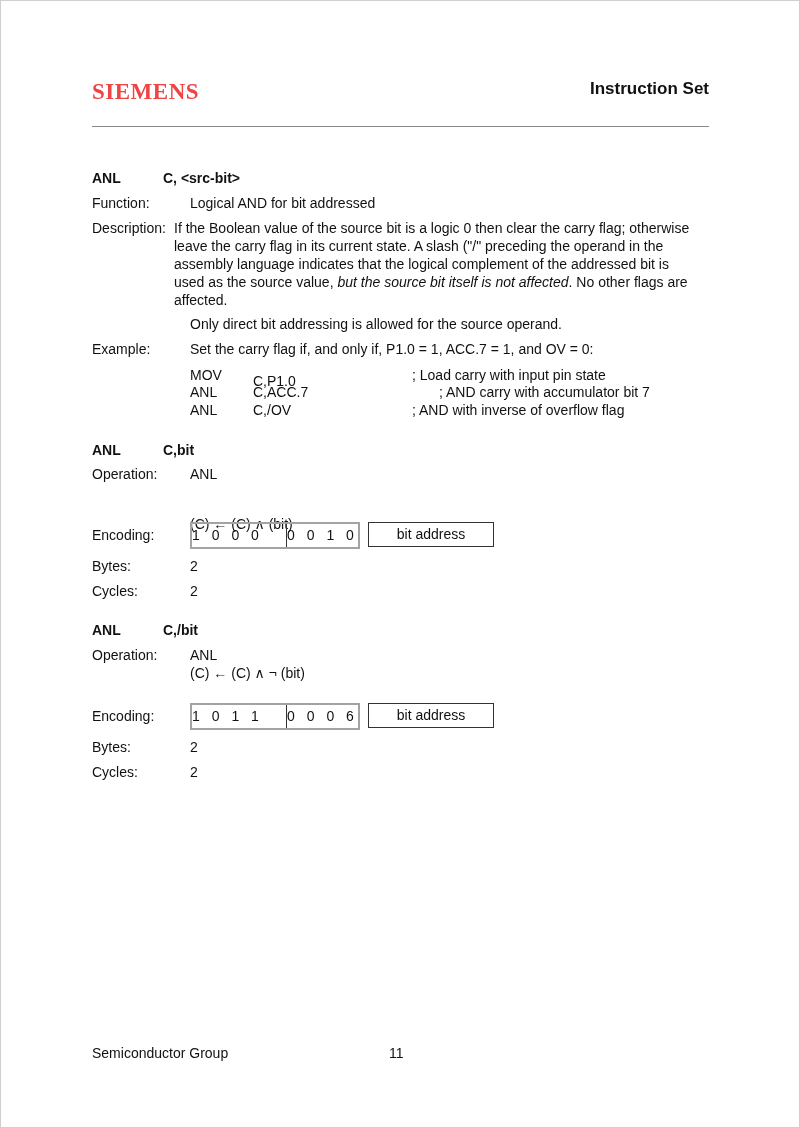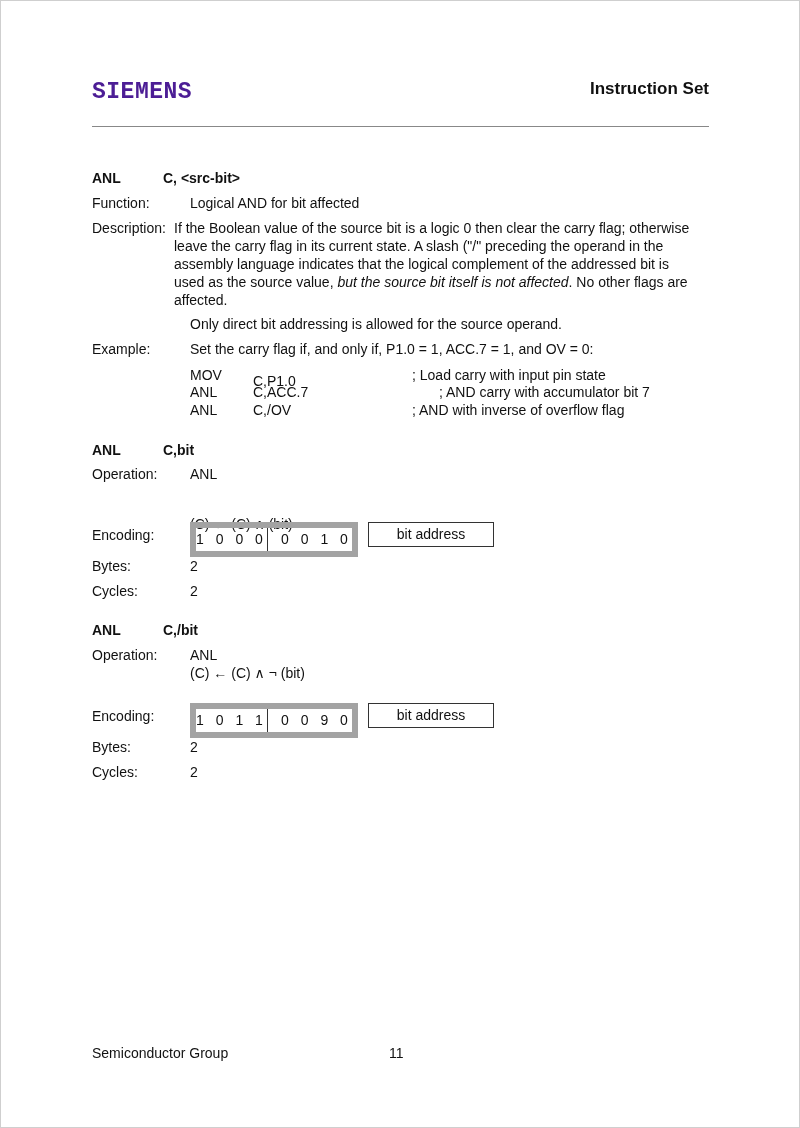--- a/index.html
+++ b/index.html
@@ -1,47 +1,47 @@
 <!DOCTYPE html>
 <html><head>
 <meta charset="utf-8">
 <style>
   html, body { margin:0; padding:0; background:#fff; }
   body { width:800px; height:1128px; position:relative; font-family:"Liberation Sans", sans-serif; color:#111; font-size:14px; overflow:hidden; }
   .page-border { position:absolute; left:0; top:0; width:798px; height:1126px; border:1px solid #cfcfcf; }
-  .logo { position:absolute; left:92px; top:79px; font-family:Liberation Mono, monospace; font-weight:bold; font-size:23px; letter-spacing:0.5px; color:#4c1d95; }
+  .logo { position:absolute; left:92px; top:79px; font-family:Liberation Serif, serif; font-weight:bold; font-size:23px; letter-spacing:0.5px; color:#ef4444; }
   .header-title { position:absolute; right:91px; top:79px; font-weight:bold; font-size:17px; }
   .rule { position:absolute; left:92px; top:126px; width:617px; height:0; border-top:1px solid #888; }
   .abs { position:absolute; }
   .bold { font-weight:bold; }
   .label { position:absolute; left:92px; }
   .val { position:absolute; left:190px; }
   .desc { position:absolute; left:174px; top:219px; width:525px; line-height:18px; }
   .mono-col { position:absolute; }
-  .enc-box { position:absolute; height:23px; border:6px solid #a3a3a3; display:flex; }
+  .enc-box { position:absolute; height:23px; border:2px solid #a3a3a3; display:flex;gap:23px; }
   .enc-cell { width:71px; text-align:center; line-height:23px; letter-spacing:4px; }
-  .enc-cell + .enc-cell { border-left:1px solid #333;padding-left:13px; }
+  .enc-cell + .enc-cell { border-left:1px solid #333; }
   .addr-box { position:absolute; width:124px; height:23px; border:1px solid #333; text-align:center; line-height:23px; }
   .footer-left { position:absolute; left:92px; top:1045px; }
   .footer-num { position:absolute; left:389px; top:1045px; }
 </style>
 </head>
 <body>
 
 <div class="page-border"></div>
 
 <div class="logo">SIEMENS</div>
 <div class="header-title">Instruction Set</div>
 <div class="rule"></div>
 
 <div class="abs bold" style="left:92px; top:170px;">ANL</div>
 <div class="abs bold" style="left:163px; top:170px;">C, &lt;src-bit&gt;</div>
 
 <div class="label" style="top:195px;">Function:</div>
-<div class="val" style="top:195px;">Logical AND for bit affected</div>
+<div class="val" style="top:195px;">Logical AND for bit addressed</div>
 
 <div class="label" style="top:220px;">Description:</div>
 <div class="desc"><span>If the Boolean value of the source bit is a logic 0 then clear the carry flag; otherwise leave the carry flag in its current state. A slash ("/" preceding the operand in the assembly language indicates that the logical complement of the addressed bit is used as the source value, </span><i>but the source bit itself is not affected</i><span>. No other flags are affected.</span></div>
 
 <div class="val" style="top:316px;">Only direct bit addressing is allowed for the source operand.</div>
 
 <div class="label" style="top:341px;">Example:</div>
 <div class="val" style="top:341px;">Set the carry flag if, and only if, P1.0 = 1, ACC.7 = 1, and OV = 0:</div>
 
 <div>
@@ -84,21 +84,21 @@
   <div class="abs bold" style="left:92px; top:622px;">ANL</div>
   <div class="abs bold" style="left:163px; top:622px;">C,/bit</div>
 
   <div class="label" style="top:647px;">Operation:</div>
   <div class="val" style="top:647px;">ANL</div>
   <div class="val" style="top:665px;">(C) ← (C) ∧ ¬ (bit)</div>
 
   <div class="label" style="top:708px;">Encoding:</div>
   <div class="enc-box" style="left:190px; top:703px;">
     <div class="enc-cell">1 0 1 1</div>
-    <div class="enc-cell">0 0 9 0</div>
+    <div class="enc-cell">0 0 0 6</div>
   </div>
   <div class="addr-box" style="left:368px; top:703px;">bit address</div>
 
   <div class="label" style="top:739px;">Bytes:</div>
   <div class="val" style="top:739px;">2</div>
 
   <div class="label" style="top:764px;">Cycles:</div>
   <div class="val" style="top:764px;">2</div>
 </div>
 

